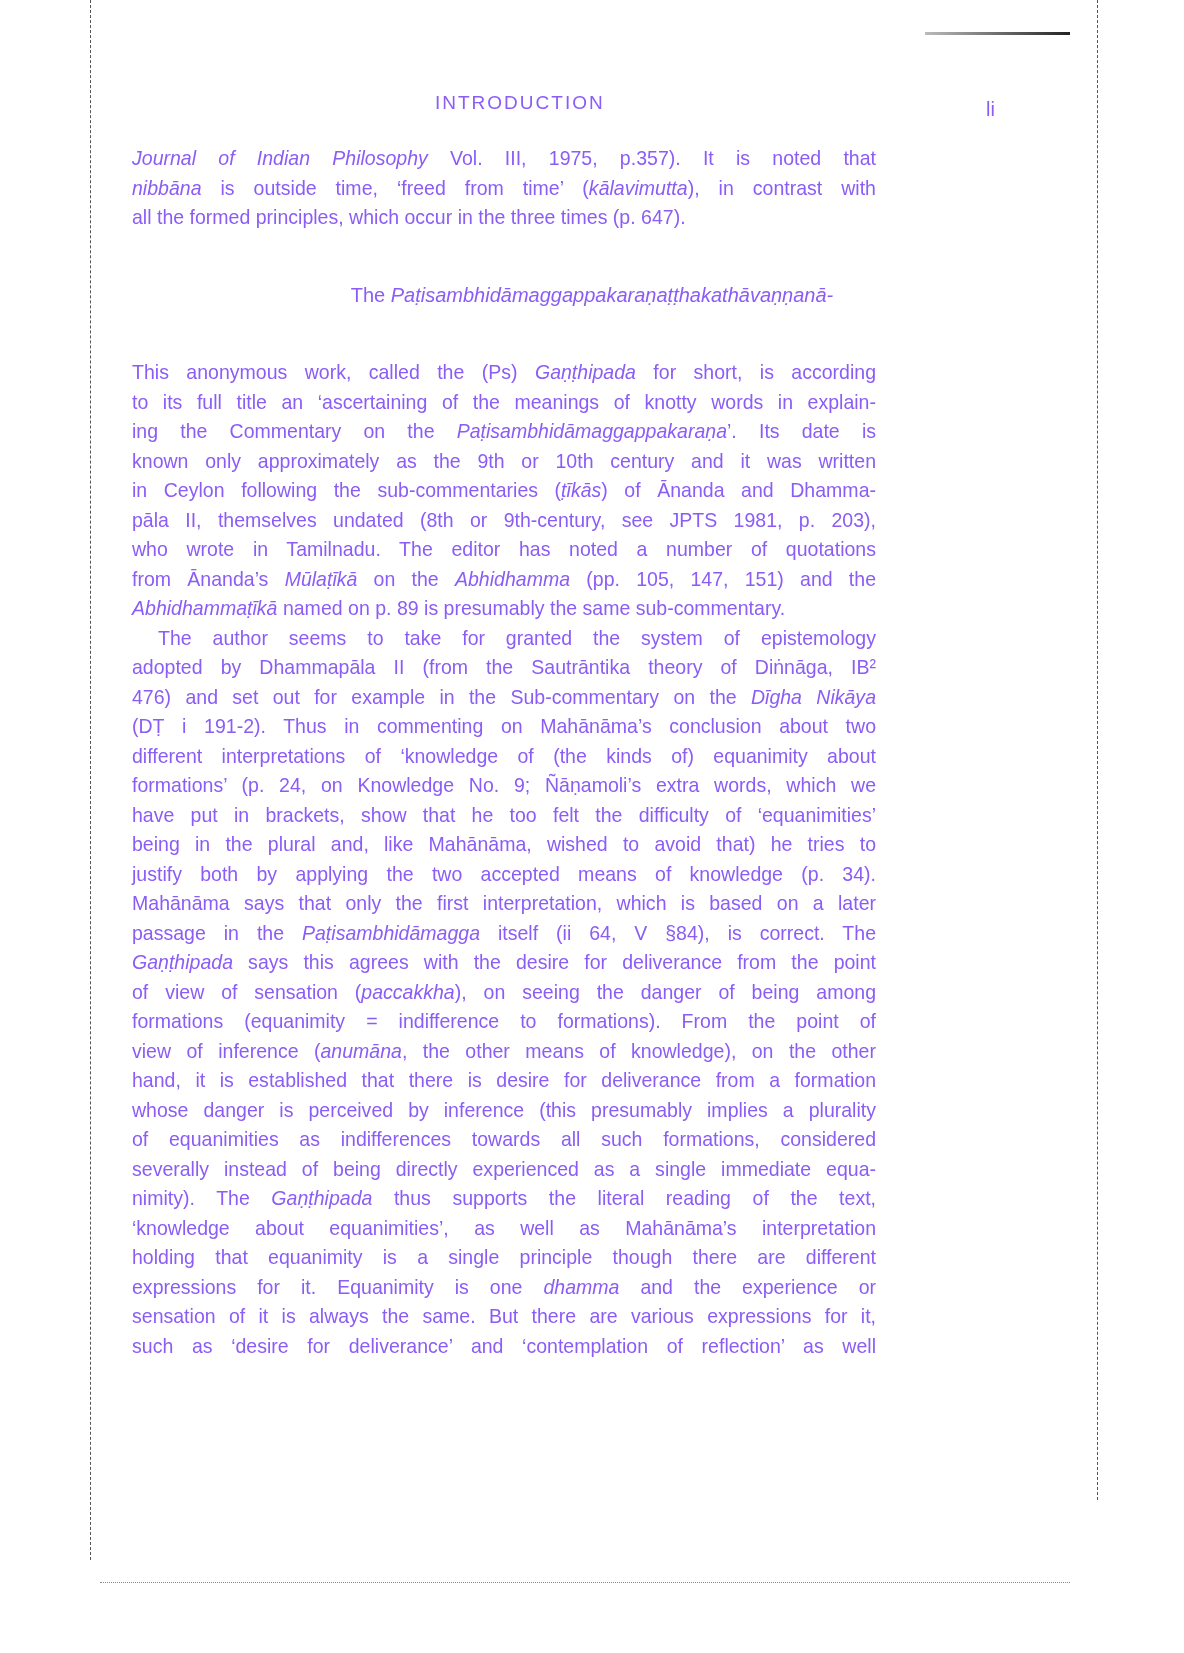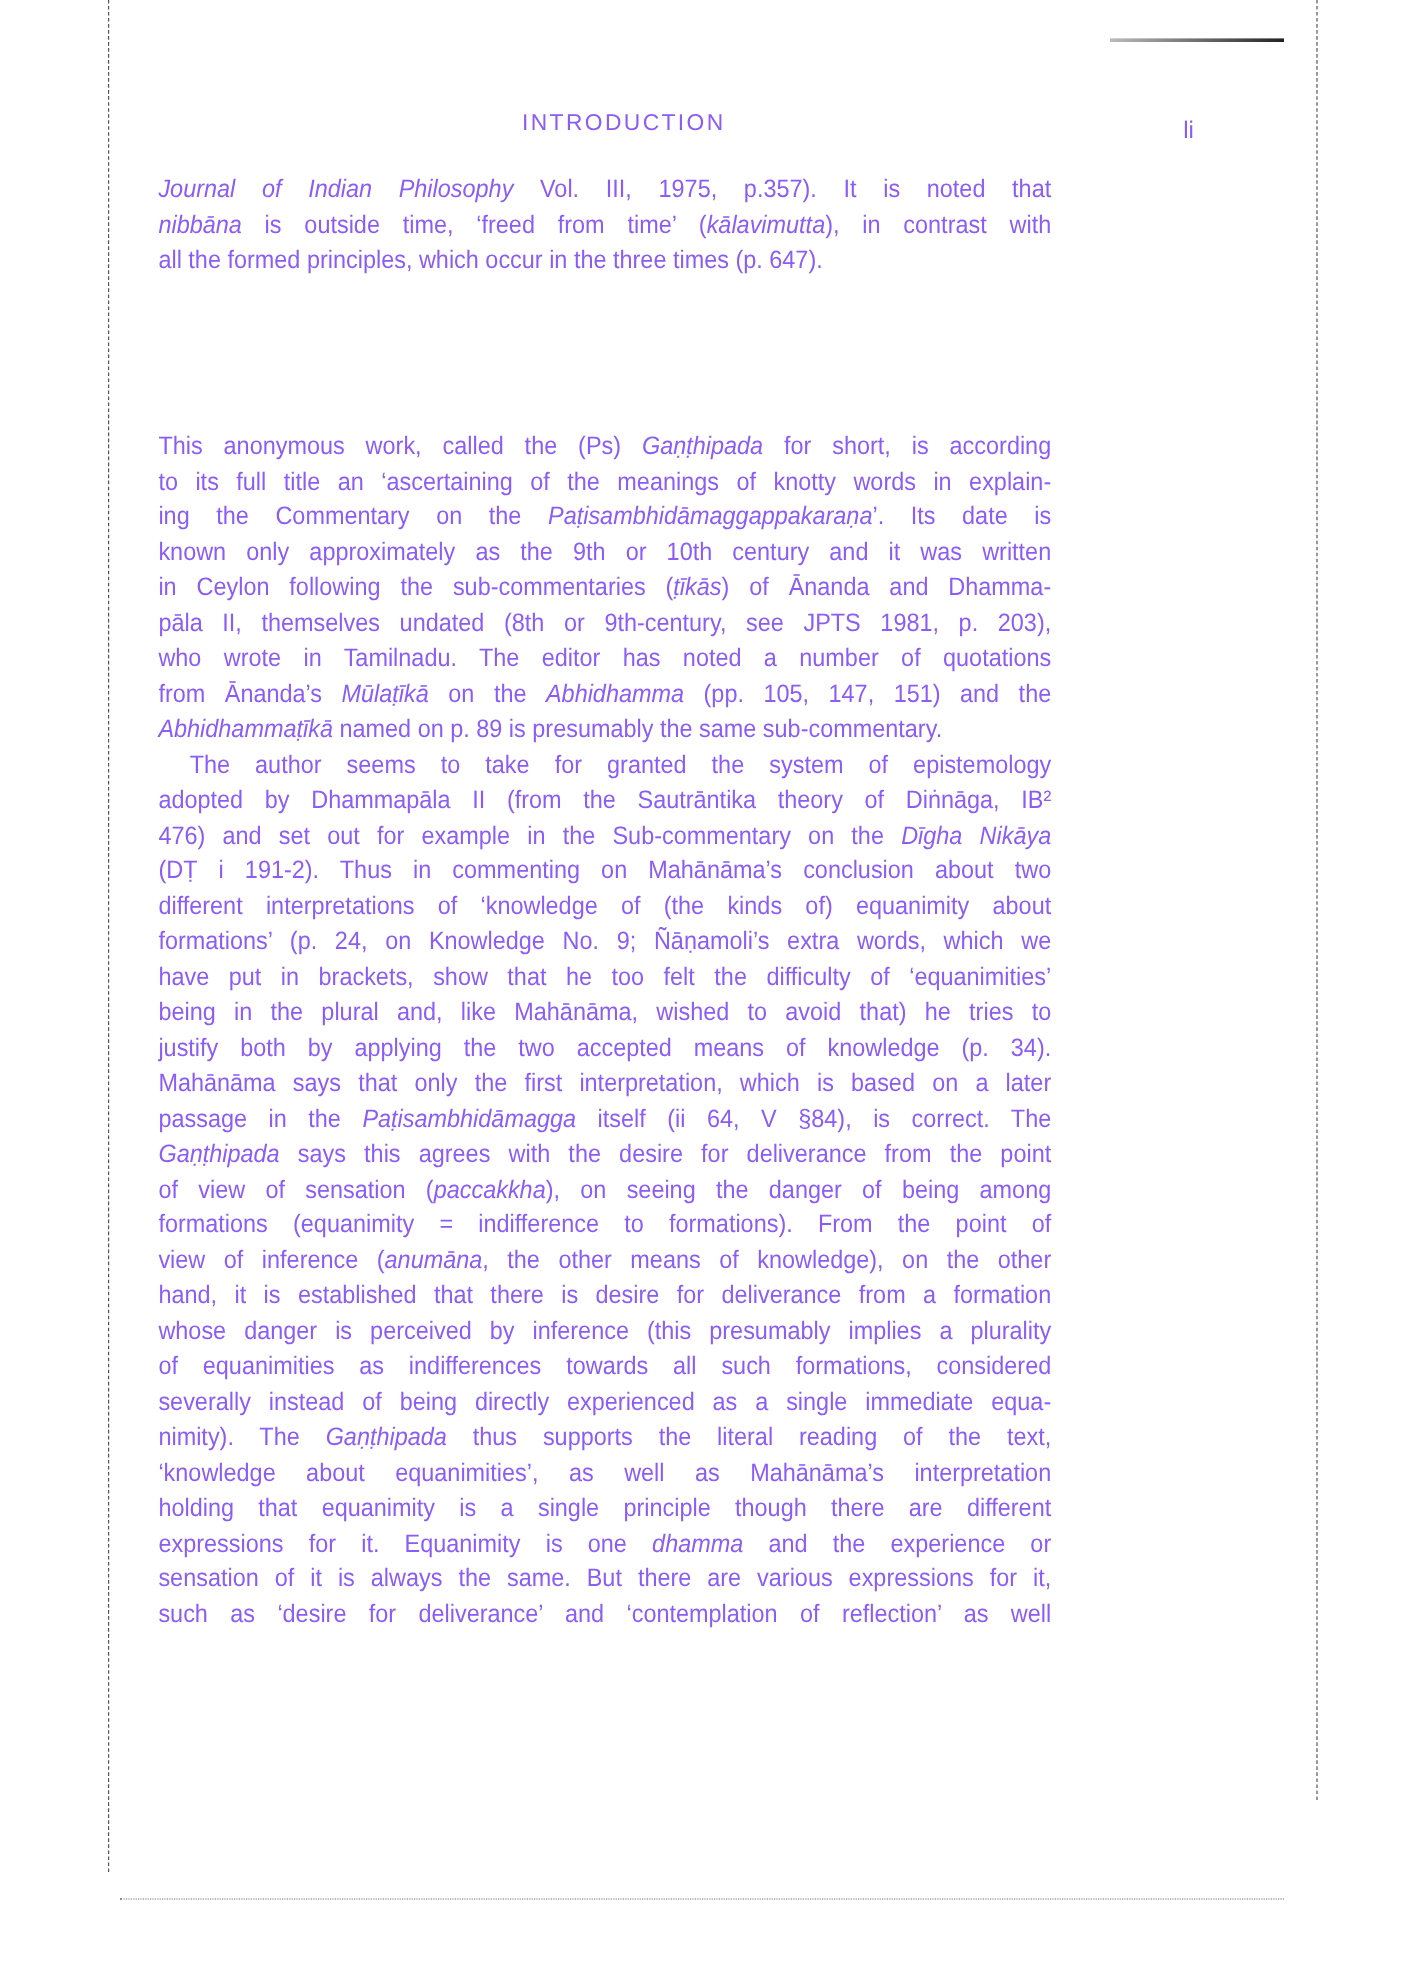--- a/index.html
+++ b/index.html
@@ -73,20 +73,21 @@
     <span class="folio">li</span>
   </div>
 
   <div class="text p1">
     <span class="ln"><i>Journal of Indian Philosophy</i><span> Vol. III, 1975, p.357). It is noted that</span></span>
     <span class="ln"><i>nibbāna</i><span> is outside time, ‘freed from time’ (</span><i>kālavimutta</i><span>), in contrast with</span></span>
     <span class="ln last"><span>all the formed principles, which occur in the three times (p. 647).</span></span>
   </div>
 
   <div class="heading">
+    <div><span class="lead">The </span><i>Paṭisambhidāmaggappakaraṇaṭṭhakathāvaṇṇanā-</i></div>
   </div>
 
   <div class="text p2" id="body-text">
       <span class="ln"><span>This anonymous work, called the (Ps) </span><i>Gaṇṭhipada</i><span> for short, is according</span></span>
       <span class="ln"><span>to its full title an ‘ascertaining of the meanings of knotty words in explain-</span></span>
       <span class="ln"><span>ing the Commentary on the </span><i>Paṭisambhidāmaggappakaraṇa</i><span>’. Its date is</span></span>
       <span class="ln"><span>known only approximately as the 9th or 10th century and it was written</span></span>
       <span class="ln"><span>in Ceylon following the sub-commentaries (</span><i>ṭīkās</i><span>) of Ānanda and Dhamma-</span></span>
       <span class="ln"><span>pāla II, themselves undated (8th or 9th-century, see JPTS 1981, p. 203),</span></span>
       <span class="ln"><span>who wrote in Tamilnadu. The editor has noted a number of quotations</span></span>

